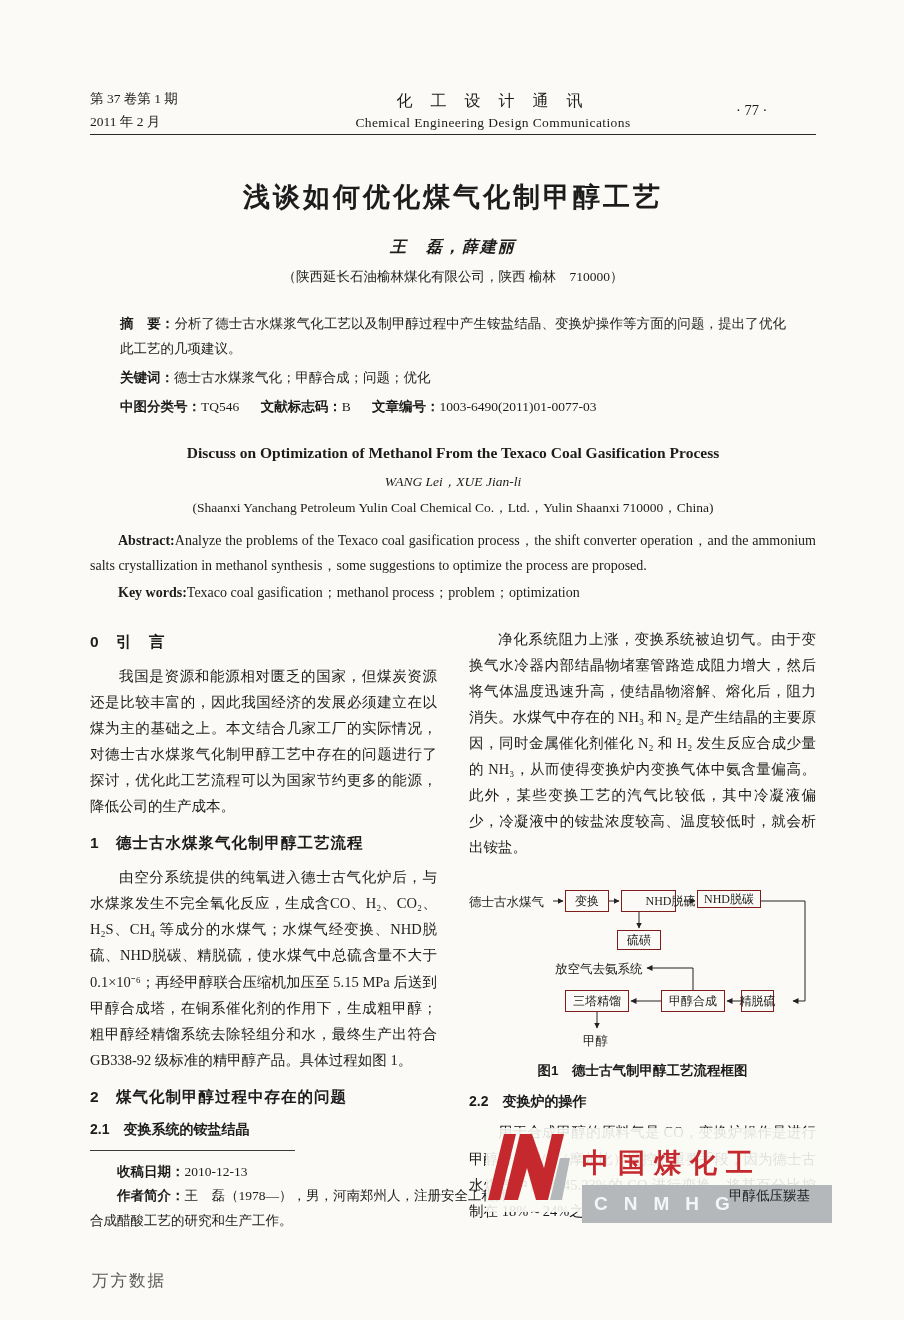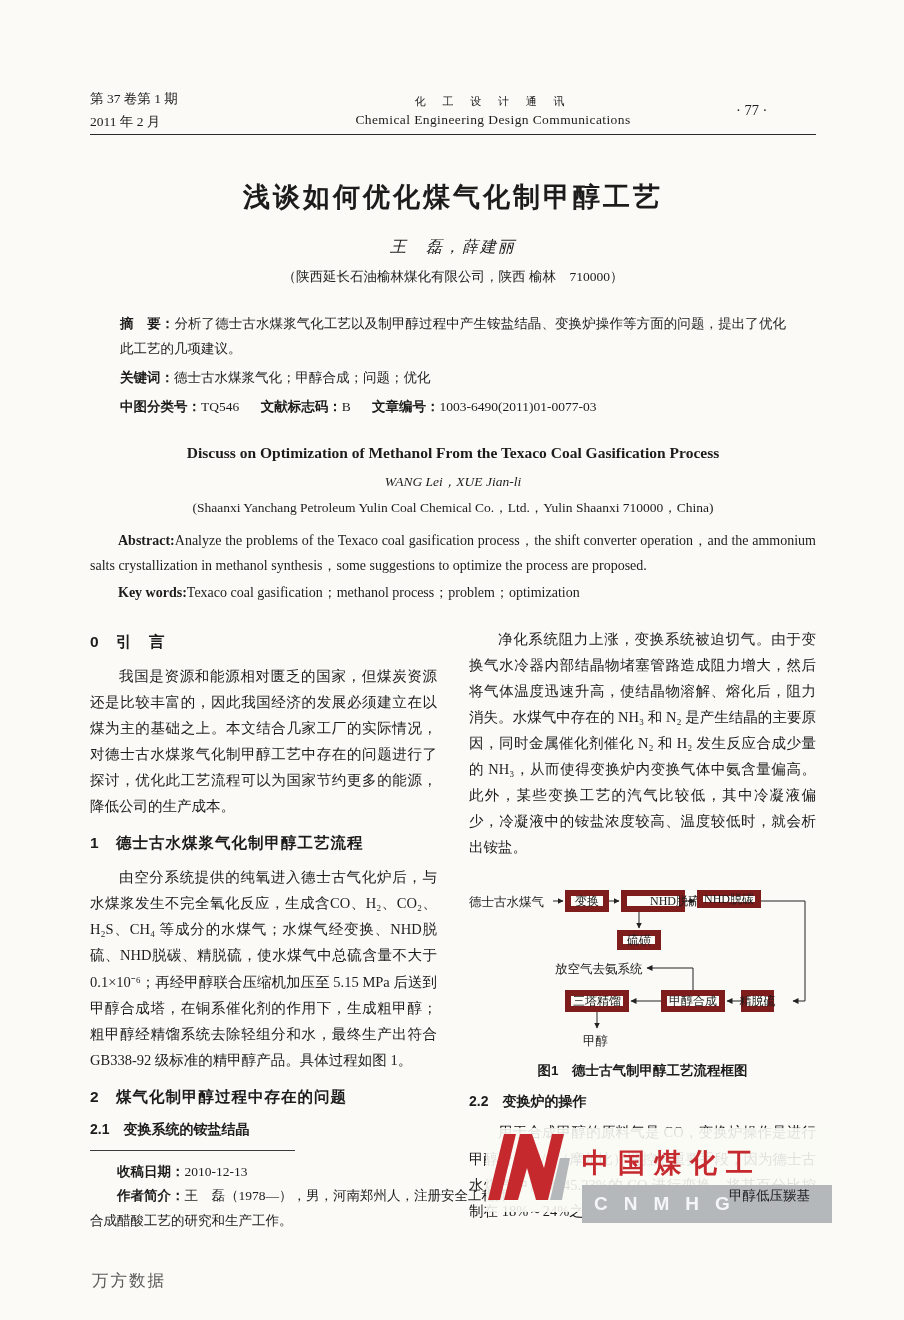--- a/index.html
+++ b/index.html
@@ -10,28 +10,28 @@
     font-family:"Liberation Serif", serif;
     position:relative;
     overflow:hidden;
   }
   .page { position:absolute; inset:0; padding:88px 88px 0 90px; }
 
   
   .header { display:flex; align-items:center; border-bottom:1.5px solid #2a2a2a; }
   .h-left { width:160px; font-size:13.5px; line-height:1.7; }
   .h-center { flex:1; text-align:center; }
-  .j-cn { font-size:11px; letter-spacing:7px; }
+  .j-cn { font-size:16px; letter-spacing:7px; }
   .j-en { font-size:13.5px; margin-top:3px; letter-spacing:.4px; }
   .h-right { width:80px; text-align:left; font-size:14.5px; }
 
   
   .title-cn { margin-top:44px; text-align:center; font-family:"Liberation Sans",sans-serif;
               font-size:27px; font-weight:bold; letter-spacing:3px; }
-  .authors-cn { margin-top:22px; text-align:center; font-size:16px; font-weight:normal; font-style:italic; letter-spacing:2px; }
+  .authors-cn { margin-top:22px; text-align:center; font-size:16px; font-weight:bold; font-style:italic; letter-spacing:2px; }
   .affil-cn { margin-top:10px; text-align:center; font-size:13.5px; }
 
   
   .abs-block { margin:26px 30px 0 30px; font-size:13.5px; line-height:1.85; text-align:justify; }
   .abs-line { margin-top:4px; }
   .b { font-weight:bold; }
   .sans { font-family:"Liberation Sans",sans-serif; }
 
   
   .title-en { margin-top:24px; text-align:center; font-size:15.5px; font-weight:bold; }
@@ -45,21 +45,21 @@
   .columns { display:flex; gap:32px; margin-top:24px; }
   .col { width:347px; }
   .col p { font-size:14.5px; line-height:1.8; text-align:justify; text-justify:inter-ideograph; text-indent:2em; }
   h2.sec { font-family:"Liberation Sans",sans-serif; font-size:15.5px; font-weight:bold; margin:14px 0 10px 0; letter-spacing:1px; }
   h3.subsec { font-family:"Liberation Sans",sans-serif; font-size:14px; font-weight:bold; margin:13px 0 8px 0; }
   .col .first-head { margin-top:6px; }
 
   
   .flowchart { position:relative; width:345px; height:184px; margin-top:12px; }
   .flowchart svg.wires { position:absolute; inset:0; }
-  .fbox { position:absolute; border:6px solid #7f1d1d; display:flex; align-items:center; justify-content:center;
+  .fbox { position:absolute; border:1px solid #7f1d1d; display:flex; align-items:center; justify-content:center;
           font-size:12px; line-height:1; background:transparent; white-space:nowrap; }
   .flabel { position:absolute; font-size:12.5px; white-space:nowrap; }
   .fig-caption { text-align:center; font-family:"Liberation Sans",sans-serif; font-weight:bold; font-size:13.5px; margin-top:6px; }
 
   
   .footnote { position:absolute; left:90px; top:1150px; width:726px; font-size:13.5px; line-height:1.8; }
   .foot-rule { width:205px; border-top:1.2px solid #3a3a3a; margin-bottom:9px; }
   .foot-line { position:relative; text-indent:2em; }
   .bio-tail { position:absolute; right:6px; top:0; text-indent:0; z-index:3; }
 
@@ -148,21 +148,21 @@
             <path d="M292,29 L336,29 L336,129 L324,129" marker-end="url(#ar)"></path>
             <path d="M170,40 L170,56" marker-end="url(#ar)"></path>
             <path d="M224,118 L224,96 L178,96" marker-end="url(#ar)"></path>
             <path d="M272,129 L258,129" marker-end="url(#ar)"></path>
             <path d="M192,129 L162,129" marker-end="url(#ar)"></path>
             <path d="M128,140 L128,156" marker-end="url(#ar)"></path>
           </g>
         </svg>
         <div class="flabel" style="left:0; top:22px;">德士古水煤气</div>
         <div class="fbox" style="left:96px; top:18px; width:44px; height:22px;">变换</div>
-        <div class="fbox" style="left:152px; top:18px; width:64px; height:22px;padding-left:44px;">NHD脱硫</div>
+        <div class="fbox" style="left:152px; top:18px; width:55px; height:22px;padding-left:44px;">NHD脱硫</div>
         <div class="fbox" style="left:228px; top:18px; width:64px; height:18px;">NHD脱碳</div>
         <div class="fbox" style="left:148px; top:58px; width:44px; height:20px;">硫磺</div>
         <div class="flabel" style="left:86px; top:89px;">放空气去氨系统</div>
         <div class="fbox" style="left:96px; top:118px; width:64px; height:22px;">三塔精馏</div>
         <div class="fbox" style="left:192px; top:118px; width:64px; height:22px;">甲醇合成</div>
         <div class="fbox" style="left:272px; top:118px; width:33px; height:22px;">精脱硫</div>
         <div class="flabel" style="left:114px; top:161px;">甲醇</div>
       </div>
       <div class="fig-caption">图1　德士古气制甲醇工艺流程框图</div>
 

